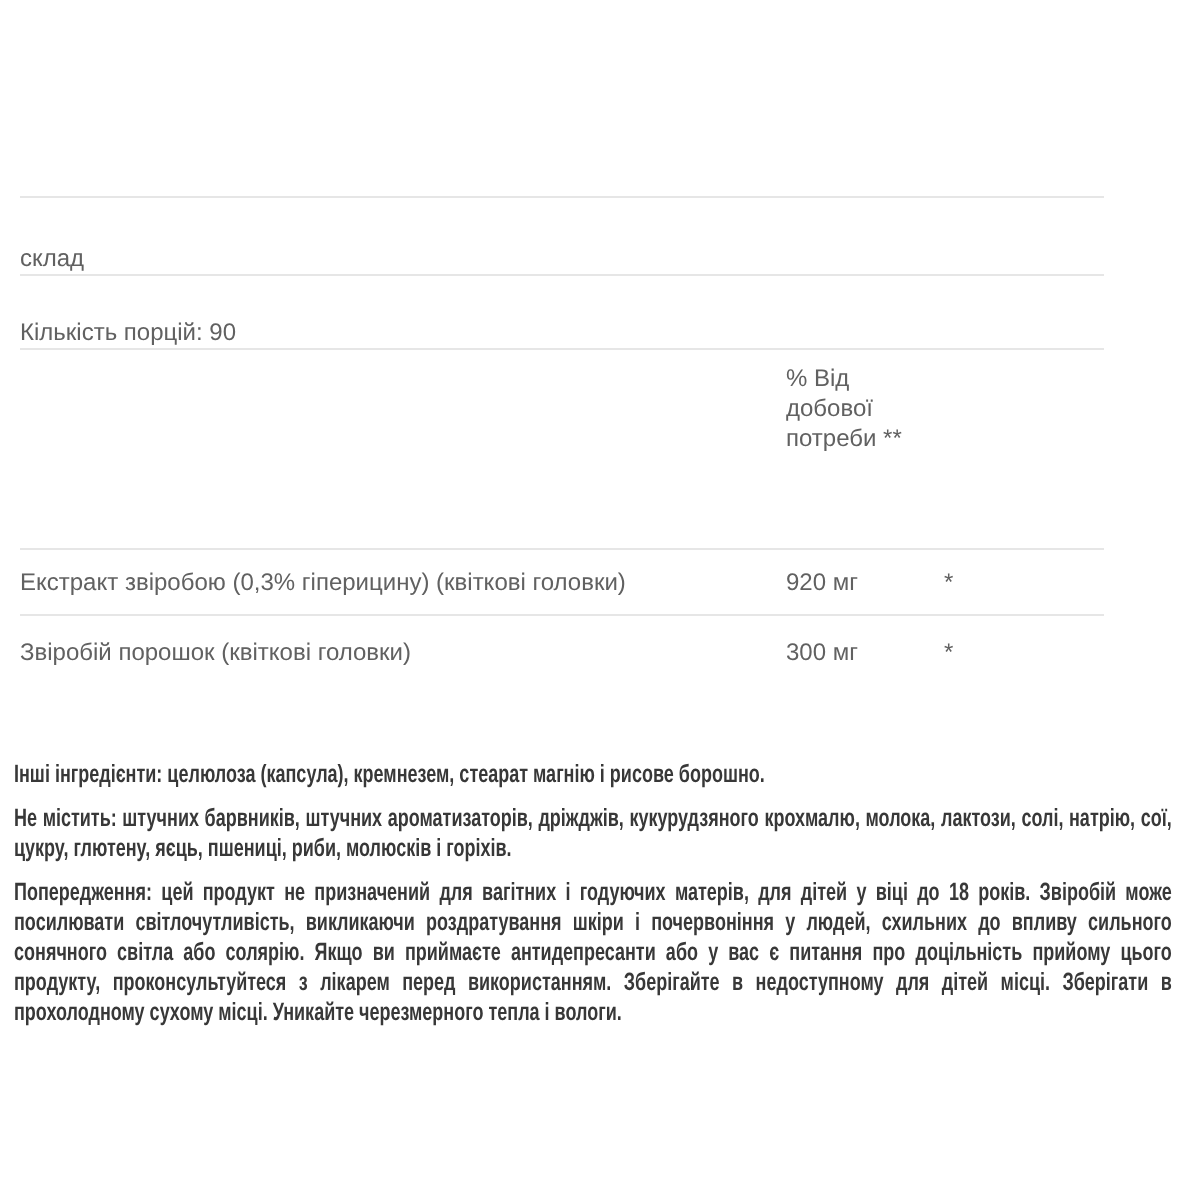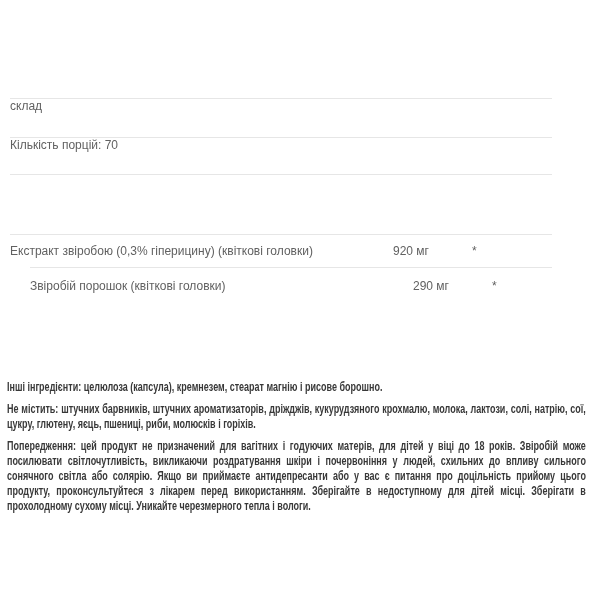--- a/index.html
+++ b/index.html
@@ -18,29 +18,29 @@
   }
   .sheet{position:absolute;inset:0;background:var(--bg);}
   
   .tbl{
     position:absolute;left:10px;top:98px;width:542px;
     color:var(--table-text);
     font-size:12px;line-height:15px;
   }
   .row{
     border-top:1px solid var(--divider);
-    display:flex;align-items:flex-start;
+    display:flex;align-items:flex-end;
   }
   .row.grid{display:grid;grid-template-columns:383px 79px 80px;align-items:center;}
   .r-title{height:39px;}
   .r-serving{height:32px;}
   .r-servings{height:37px;}
   .r-header{height:60px;}
-  .r-d1{height:33px;}
-  .r-d2{height:37px;margin-left:20px;}
+  .r-d1{height:33px;margin-top:40px;}
+  .r-d2{height:37px;}
   .r-foot{height:38px;border-bottom:1px solid var(--divider);}
   .cell{display:block;padding-right:6px;}
   
   .details{
     position:absolute;left:7px;top:380px;
     width:804px;                 
     transform:scaleX(0.72);      
     transform-origin:0 0;
     color:var(--details-text);
     font-weight:bold;
@@ -55,36 +55,37 @@
 <div class="sheet">
 
   <div class="tbl">
 
     <div class="row r-title">
       <span class="cell">склад</span>
     </div>
 
 
     <div class="row r-servings">
-      <span class="cell">Кількість порцій: 70</span>
+      <span class="cell">Кількість порцій: 90</span>
     </div>
 
     <div class="row grid r-header">
       <span class="cell"></span>
+      <span class="cell">% Від добової потреби **</span>
     </div>
 
     <div class="row grid r-d1">
       <span class="cell">Екстракт звіробою (0,3% гіперицину) (квіткові головки)</span>
       <span class="cell">920 мг</span>
       <span class="cell">*</span>
     </div>
 
     <div class="row grid r-d2">
       <span class="cell">Звіробій порошок (квіткові головки)</span>
-      <span class="cell">290 мг</span>
+      <span class="cell">300 мг</span>
       <span class="cell">*</span>
     </div>
 
 
   </div>
 
   <div class="details">
     <p>Інші інгредієнти: целюлоза (капсула), кремнезем, стеарат магнію і рисове борошно.</p>
     <p>Не містить: штучних барвників, штучних ароматизаторів, дріжджів, кукурудзяного крохмалю, молока, лактози, солі, натрію, сої, цукру, глютену, яєць, пшениці, риби, молюсків і горіхів.</p>
     <p>Попередження: цей продукт не призначений для вагітних і годуючих матерів, для дітей у віці до 18 років. Звіробій може посилювати світлочутливість, викликаючи роздратування шкіри і почервоніння у людей, схильних до впливу сильного сонячного світла або солярію. Якщо ви приймаєте антидепресанти або у вас є питання про доцільність прийому цього продукту, проконсультуйтеся з лікарем перед використанням. Зберігайте в недоступному для дітей місці. Зберігати в прохолодному сухому місці. Уникайте черезмерного тепла і вологи.</p>

